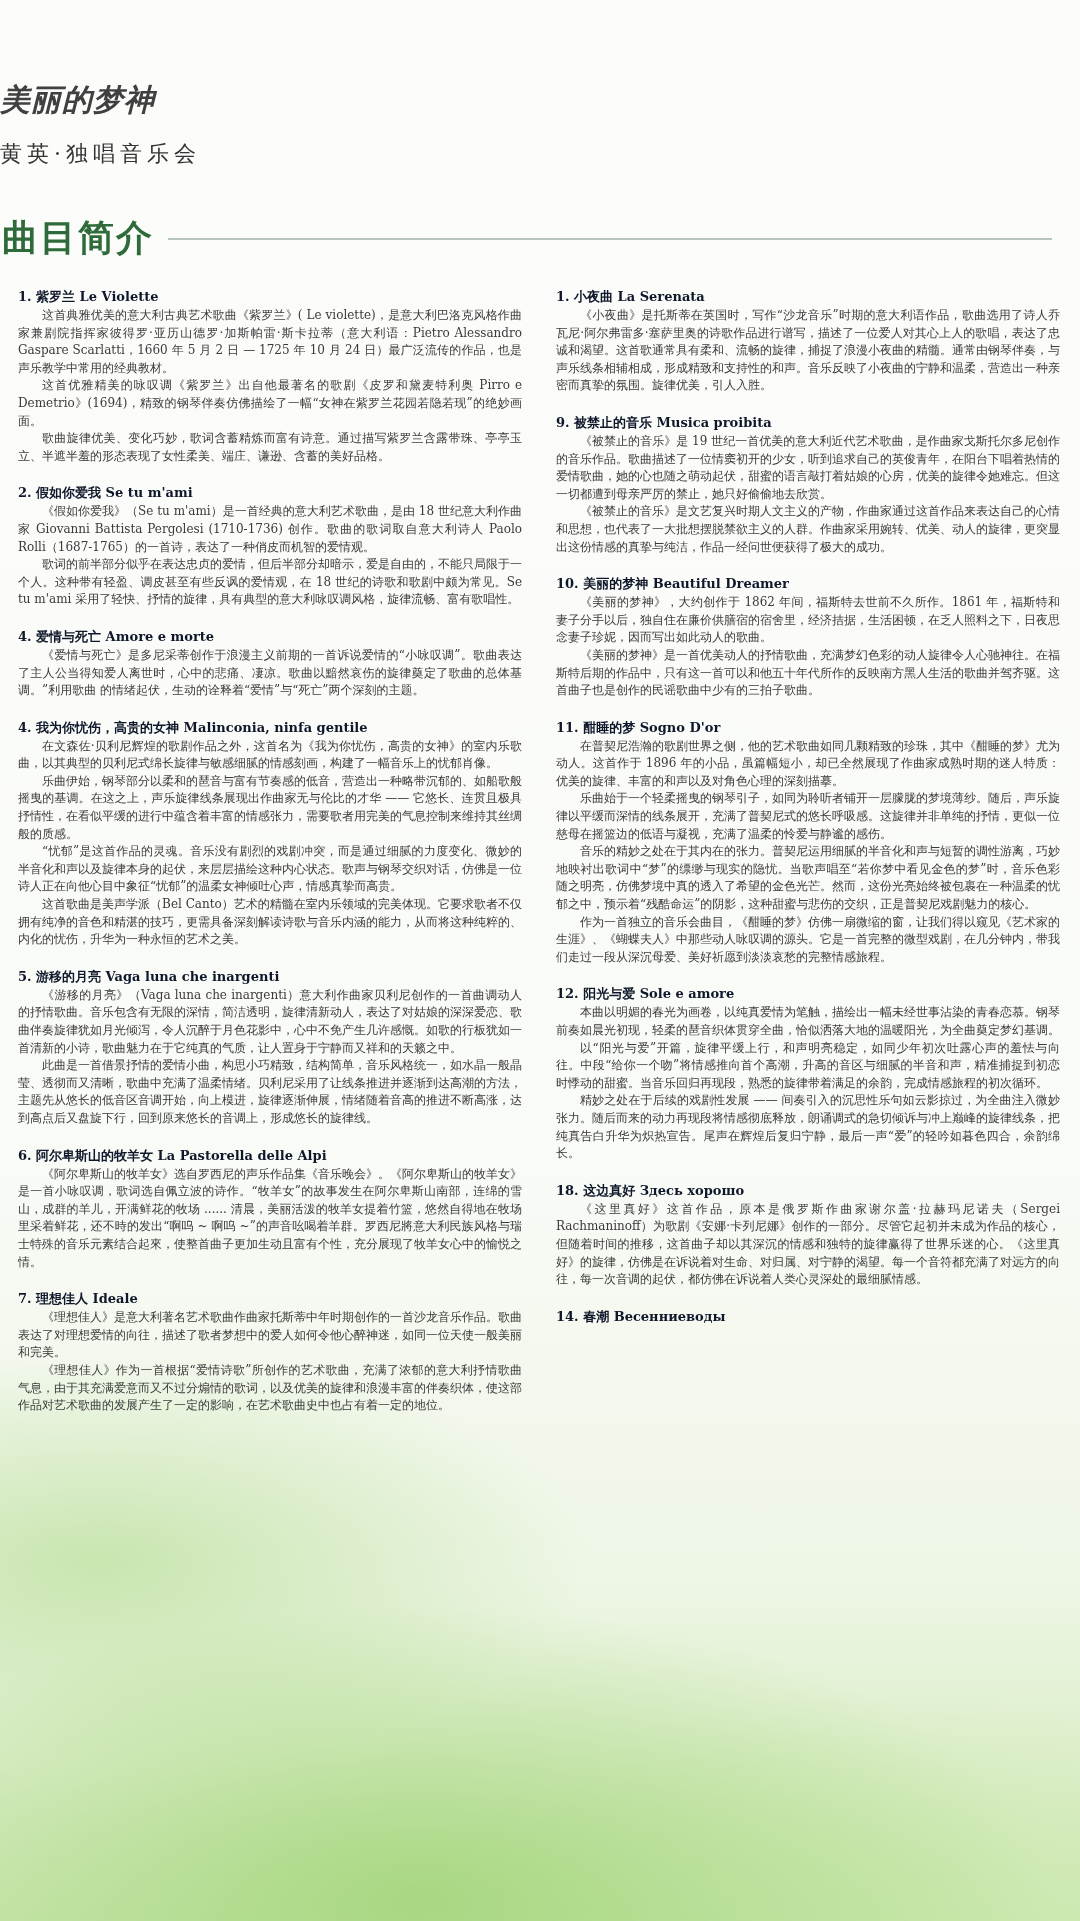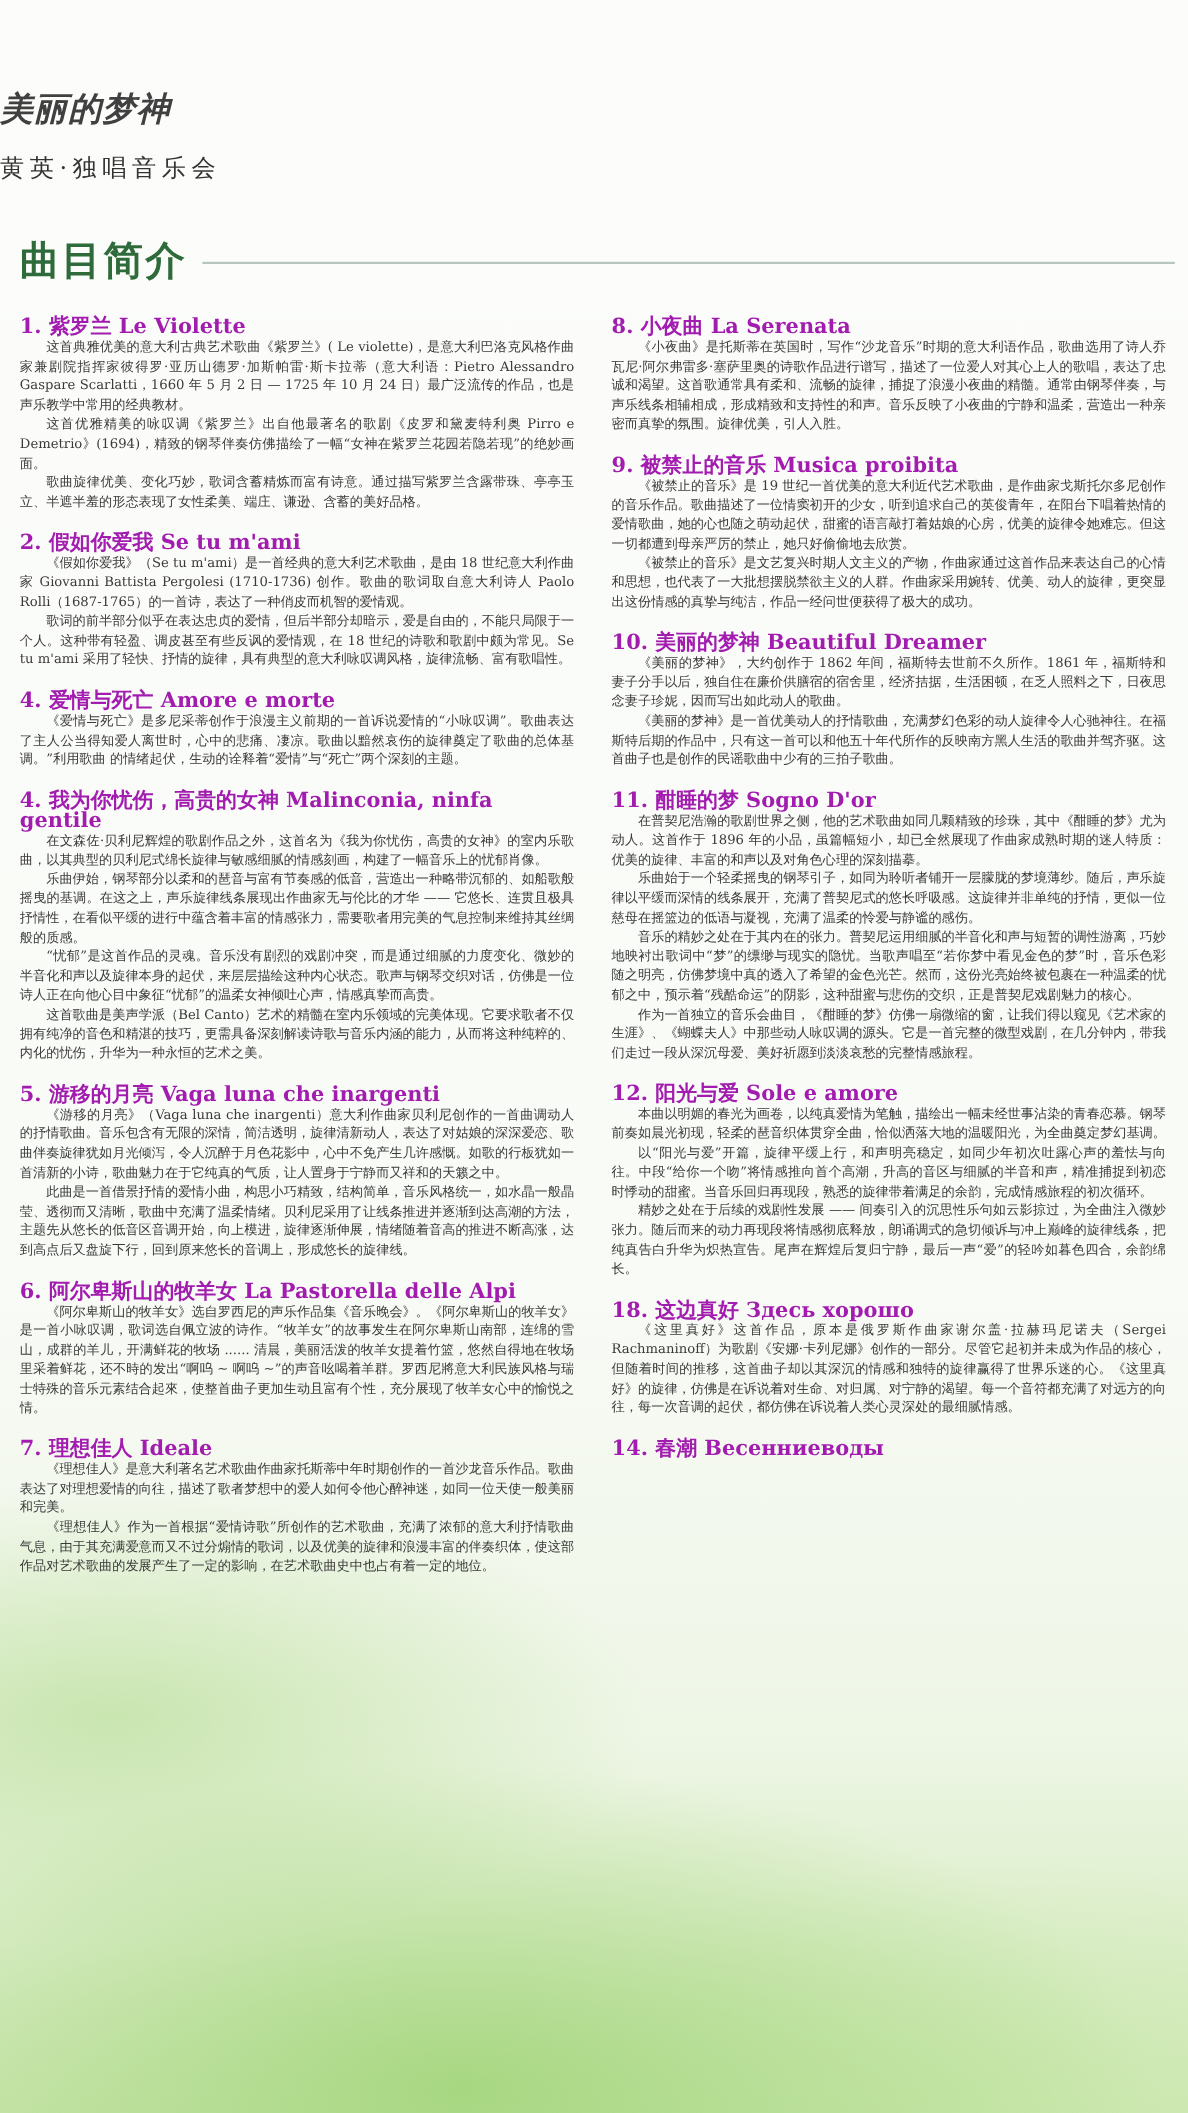--- a/index.html
+++ b/index.html
@@ -15,30 +15,30 @@
       radial-gradient(ellipse 700px 300px at 100px 1560px, rgba(170,215,130,0.55), rgba(170,215,130,0) 70%),
       radial-gradient(ellipse 600px 300px at 900px 1900px, rgba(200,232,170,0.6), rgba(200,232,170,0) 70%),
       linear-gradient(180deg, #fcfdfb 0%, #f9fbf7 60%, #eef6e6 82%, #cfe8b4 100%);
   }
   .content { position:relative; z-index:1; }
   .brand { position:absolute; left:0; top:82px; }
   .brand-title {
     font-size:30px; color:#404040; letter-spacing:1px; line-height:36px; font-weight:bold;font-style:italic;
   }
   .brand-sub { font-size:22px; color:#333; letter-spacing:5px; margin-top:22px; line-height:28px; }
-  .section-head { position:absolute; left:18px; top:215px; width:1050px; display:flex; align-items:center; }
+  .section-head { position:absolute; left:2px; top:215px; width:1050px; display:flex; align-items:center; }
   .section-title { font-size:36px; color:#2f6b3a; letter-spacing:2px; font-weight:bold; line-height:44px; }
   .section-rule { flex:1; height:2px; background:#b7c4bf; margin-left:14px; margin-top:4px; }
 
   .col { position:absolute; top:288px; width:504px; }
   .col.left { left:18px; }
   .col.right { left:556px; }
   .song { margin-bottom:19px; }
   .song-title {
-    font-size:19px; font-weight:bold; color:#a21caf; line-height:18px; margin-bottom:1px;
+    font-size:13px; font-weight:bold; color:#0f172a; line-height:18px; margin-bottom:1px;
   }
   .para {
     font-size:12px; color:#3a3a3a; line-height:17.6px; text-indent:2em; margin:0;
     text-align:justify;
   }
 </style>
 </head>
 <body>
 
 <div class="bg"></div>
@@ -88,21 +88,21 @@
     </div>
     <div class="song">
       <div class="song-title">7. 理想佳人 Ideale</div>
       <p class="para">《理想佳人》是意大利著名艺术歌曲作曲家托斯蒂中年时期创作的一首沙龙音乐作品。歌曲表达了对理想爱情的向往，描述了歌者梦想中的爱人如何令他心醉神迷，如同一位天使一般美丽和完美。</p>
       <p class="para">《理想佳人》作为一首根据“爱情诗歌”所创作的艺术歌曲，充满了浓郁的意大利抒情歌曲气息，由于其充满爱意而又不过分煽情的歌词，以及优美的旋律和浪漫丰富的伴奏织体，使这部作品对艺术歌曲的发展产生了一定的影响，在艺术歌曲史中也占有着一定的地位。</p>
     </div>
   </div>
 
   <div class="col right">
     <div class="song">
-      <div class="song-title">8. 小夜曲 La Serenata</div>
+      <div class="song-title">1. 小夜曲 La Serenata</div>
       <p class="para">《小夜曲》是托斯蒂在英国时，写作“沙龙音乐”时期的意大利语作品，歌曲选用了诗人乔瓦尼·阿尔弗雷多·塞萨里奥的诗歌作品进行谱写，描述了一位爱人对其心上人的歌唱，表达了忠诚和渴望。这首歌通常具有柔和、流畅的旋律，捕捉了浪漫小夜曲的精髓。通常由钢琴伴奏，与声乐线条相辅相成，形成精致和支持性的和声。音乐反映了小夜曲的宁静和温柔，营造出一种亲密而真挚的氛围。旋律优美，引人入胜。</p>
     </div>
     <div class="song">
       <div class="song-title">9. 被禁止的音乐 Musica proibita</div>
       <p class="para">《被禁止的音乐》是 19 世纪一首优美的意大利近代艺术歌曲，是作曲家戈斯托尔多尼创作的音乐作品。歌曲描述了一位情窦初开的少女，听到追求自己的英俊青年，在阳台下唱着热情的爱情歌曲，她的心也随之萌动起伏，甜蜜的语言敲打着姑娘的心房，优美的旋律令她难忘。但这一切都遭到母亲严厉的禁止，她只好偷偷地去欣赏。</p>
       <p class="para">《被禁止的音乐》是文艺复兴时期人文主义的产物，作曲家通过这首作品来表达自己的心情和思想，也代表了一大批想摆脱禁欲主义的人群。作曲家采用婉转、优美、动人的旋律，更突显出这份情感的真挚与纯洁，作品一经问世便获得了极大的成功。</p>
     </div>
     <div class="song">
       <div class="song-title">10. 美丽的梦神 Beautiful Dreamer</div>
       <p class="para">《美丽的梦神》，大约创作于 1862 年间，福斯特去世前不久所作。1861 年，福斯特和妻子分手以后，独自住在廉价供膳宿的宿舍里，经济拮据，生活困顿，在乏人照料之下，日夜思念妻子珍妮，因而写出如此动人的歌曲。</p>

